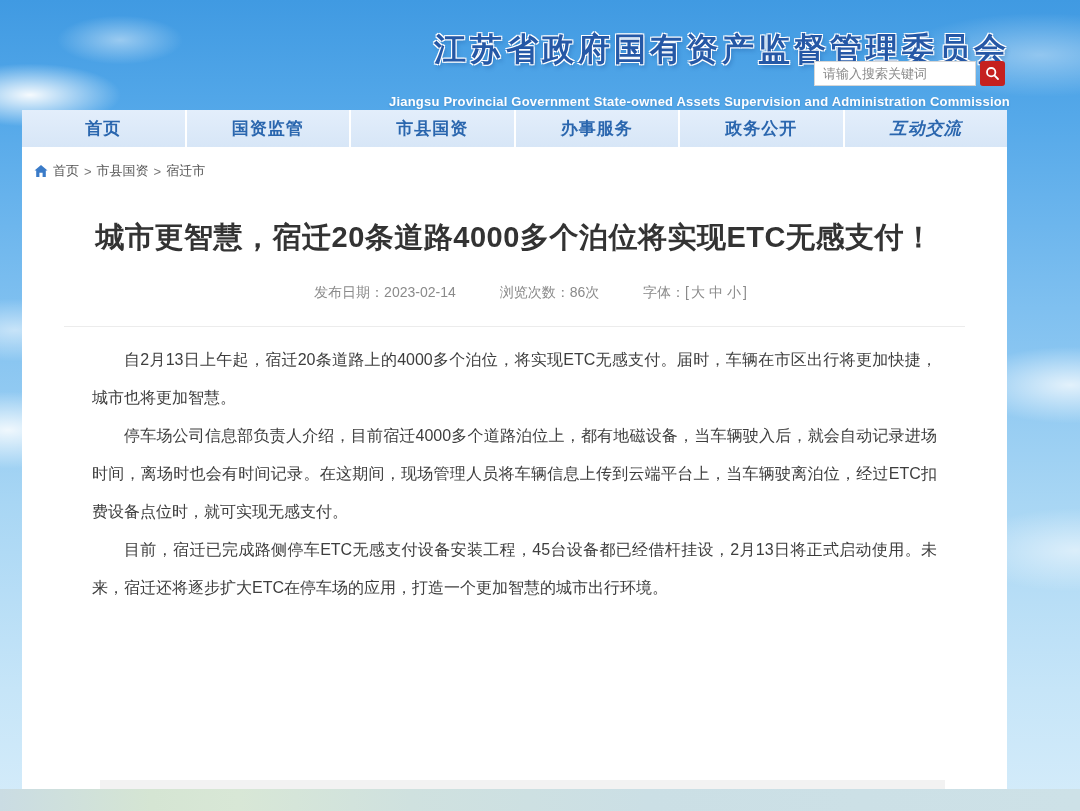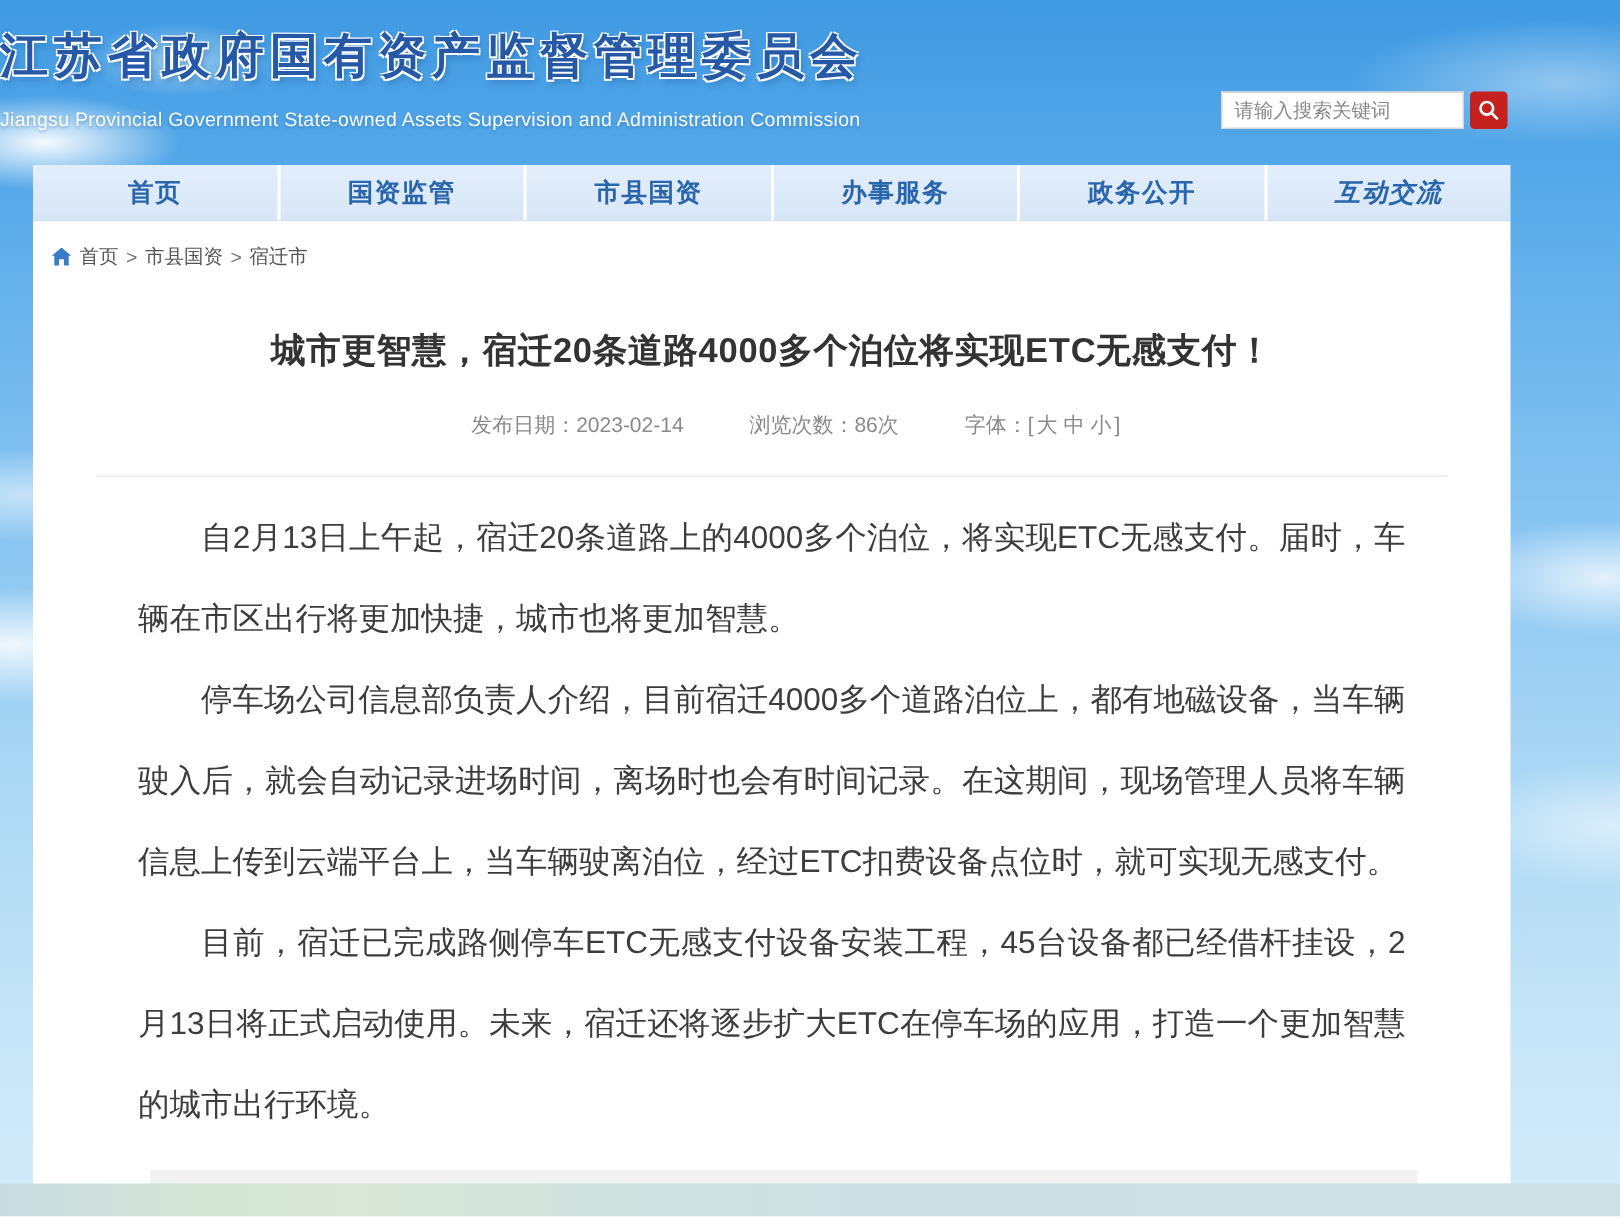--- a/index.html
+++ b/index.html
@@ -14,26 +14,26 @@
       radial-gradient(ellipse 200px 60px at 1040px 55px, rgba(255,255,255,.40), rgba(255,255,255,0) 70%),
       radial-gradient(ellipse 140px 55px at 8px 430px, rgba(255,255,255,.85), rgba(255,255,255,0) 70%),
       radial-gradient(ellipse 120px 45px at 15px 330px, rgba(255,255,255,.55), rgba(255,255,255,0) 70%),
       radial-gradient(ellipse 150px 55px at 1070px 385px, rgba(255,255,255,.75), rgba(255,255,255,0) 70%),
       radial-gradient(ellipse 160px 60px at 1075px 550px, rgba(255,255,255,.55), rgba(255,255,255,0) 70%),
       linear-gradient(180deg, #409ae2 0%, #54a8e9 14%, #7fc0f0 38%, #a8d6f4 62%, #c6e5f8 85%, #d5ecfa 100%);
   }
 
   
   .header{ position:absolute; top:0; left:0; width:1080px; height:100px; }
-  .brand{ width:1010px; text-align:left; padding-top:16px; }
+  .brand{ width:1010px; text-align:right; padding-top:28px; }
   .brand-title{
     color:#2558a6; font-size:32px; font-weight:bold; letter-spacing:4px;
     text-shadow:-1px -1px 0 #fff, 1px -1px 0 #fff, -1px 1px 0 #fff, 1px 1px 0 #fff, 2px 3px 4px rgba(20,70,140,.35);
   }
-  .brand-sub{ color:#fdfeff; font-size:13px; margin-top:12px; letter-spacing:.2px; text-shadow:0 1px 2px rgba(40,90,150,.35); }
+  .brand-sub{ color:#fdfeff; font-size:13px; margin-top:22px; letter-spacing:.2px; text-shadow:0 1px 2px rgba(40,90,150,.35);font-weight:bold; }
 
   .search{ position:absolute; top:61px; right:75px; display:flex; align-items:center; }
   .search-input{
     width:162px; height:25px; border:1px solid #d6d6d6; background:#fff;
     font-size:13px; color:#6d28d9; padding:0 8px; outline:none;
   }
   .search-input::placeholder{ color:#8a8a8a; }
   .search-btn{
     width:25px; height:25px; margin-left:4px; border:none; cursor:pointer;
     background:#c5211f; border-radius:3px; display:flex; align-items:center; justify-content:center;
@@ -57,32 +57,32 @@
   }
   .breadcrumb{
     display:flex; align-items:center; gap:5px;
     padding:15px 0 0 12px; font-size:13px; color:#555;
   }
   .crumb-link{ cursor:pointer; }
   .crumb-sep{ color:#777; }
 
   .article-title{
     margin-top:38px; text-align:center;
-    font-size:23px; font-weight:bold; color:#333; letter-spacing:.5px;
+    font-size:29px; font-weight:bold; color:#333; letter-spacing:.5px;
   }
   .article-meta{
     margin-top:26px; text-align:center; font-size:14px; color:#8a8a8a;padding-left:32px;
   }
   .article-meta .meta-group{ margin:0 20px; }
   .font-size-option{ cursor:pointer; margin:0 2px; }
   .meta-divider{ border:none; border-top:1px solid #ececec; margin:24px 42px 0 42px; }
 
   .article-body{ margin:14px 70px 0 70px; }
   .article-body p{
-    font-size:21px; color:#3d3d3d; line-height:54px;
+    font-size:16px; color:#3d3d3d; line-height:38px;
     text-align:justify; text-indent:2em;
   }
 
   .content-footstrip{
     position:absolute; left:78px; right:62px; bottom:0; height:10px; background:#f2f2f2;
   }
 
   
   .footer-band{
     position:absolute; left:0; bottom:0; width:1080px; height:22px;

